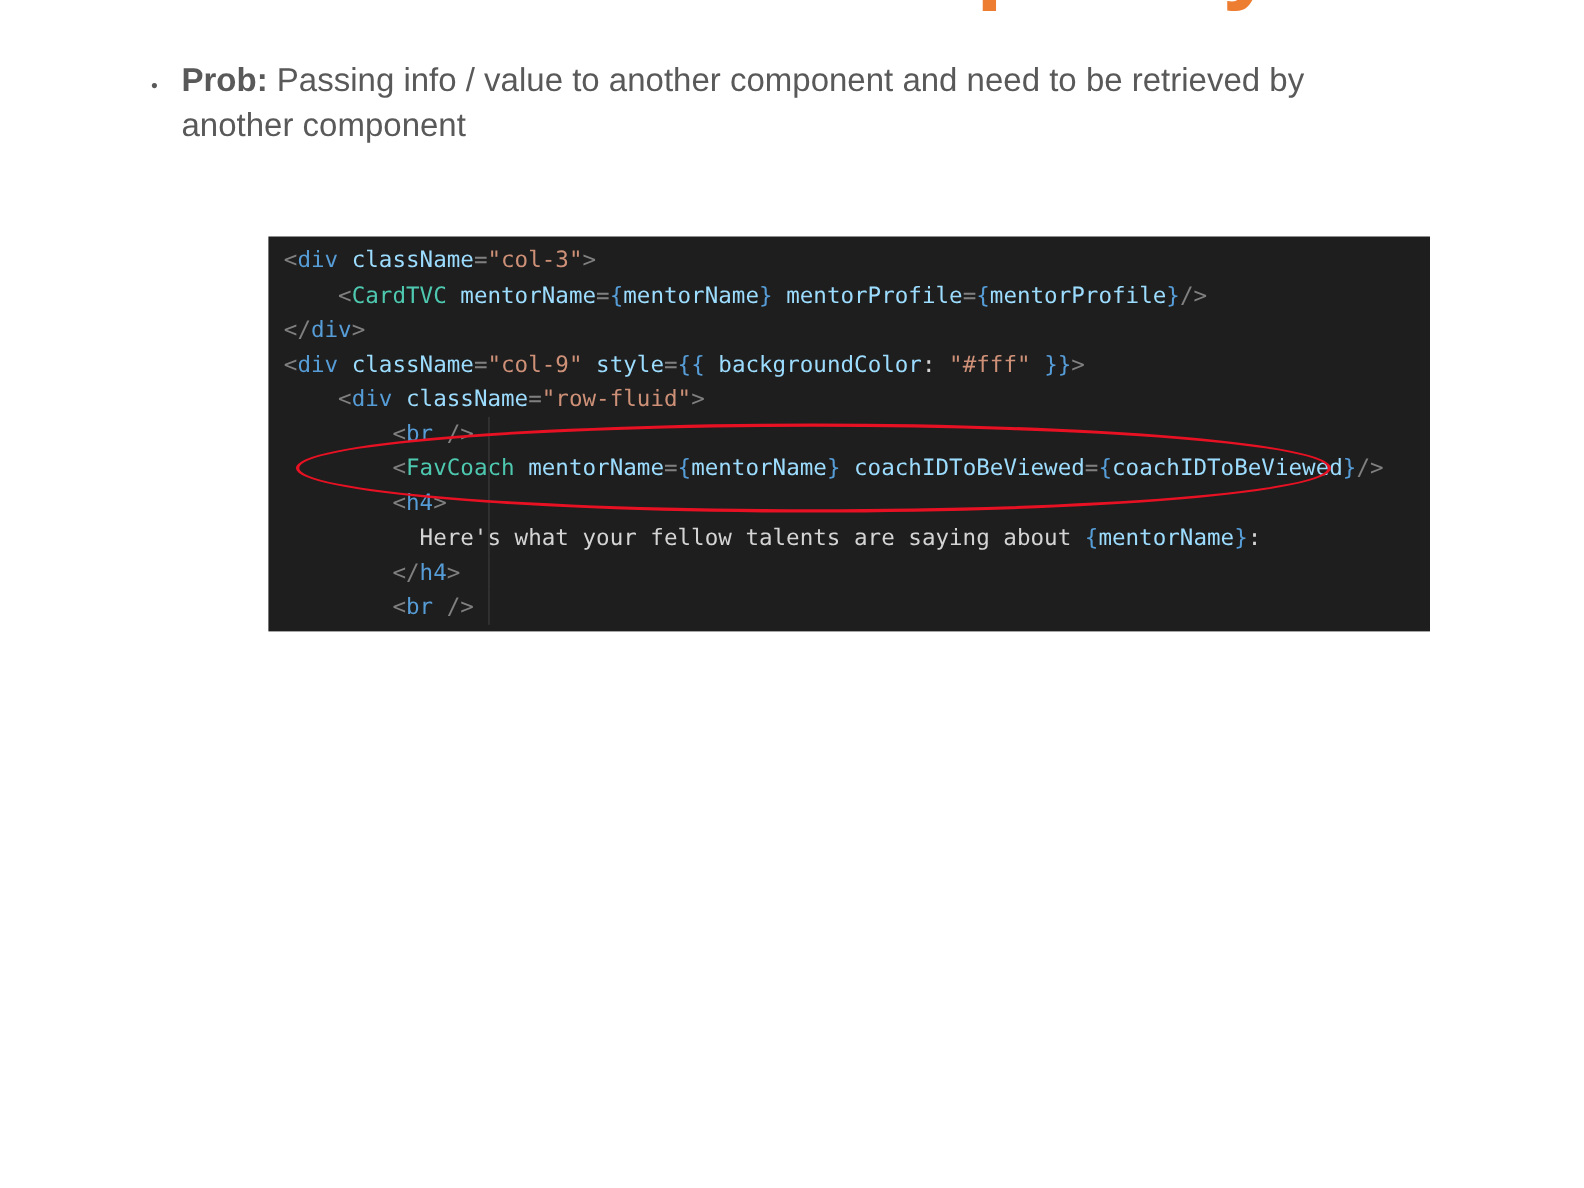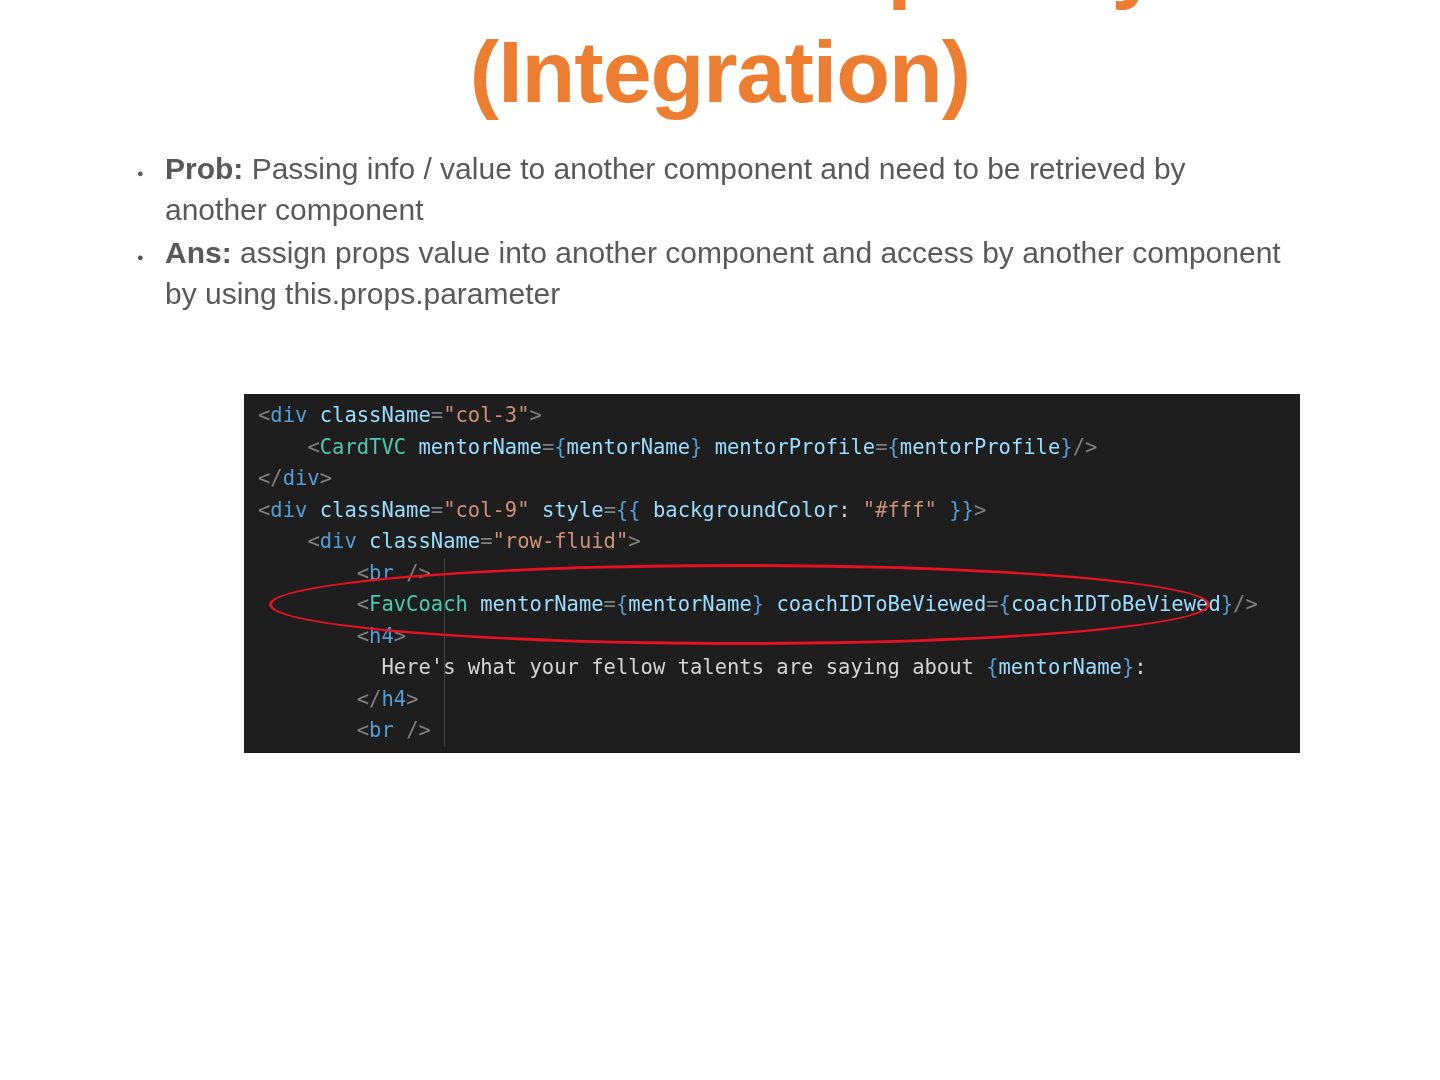--- a/index.html
+++ b/index.html
@@ -95,29 +95,25 @@
     pointer-events:none;
   }
 </style>
 </head>
 <body>
 
 <div class="page">
 
   <h1 class="title">
     <span class="line1"><span>Technical Complexity</span></span>
-    <span class="line2">(Integration)</span>
   </h1>
 
   <ul class="points">
     <li>
       <b>Prob:</b><span> Passing info / value to another component and need to be retrieved by another component</span>
-    </li>
-    <li>
-      <b>Ans:</b><span> assign props value into another component and access by another component by using this.props.parameter</span>
     </li>
   </ul>
 
   <div class="code-wrap">
     <pre class="code" id="code-pre"><span class="ln"><span class="t-punc">&lt;</span><span class="t-tag">div</span><span class="t-txt"> </span><span class="t-attr">className</span><span class="t-punc">=</span><span class="t-str">"col-3"</span><span class="t-punc">&gt;</span></span><span class="ln">    <span class="t-punc">&lt;</span><span class="t-comp">CardTVC</span><span class="t-txt"> </span><span class="t-attr">mentorName</span><span class="t-punc">=</span><span class="t-brace">{</span><span class="t-attr">mentorName</span><span class="t-brace">}</span><span class="t-txt"> </span><span class="t-attr">mentorProfile</span><span class="t-punc">=</span><span class="t-brace">{</span><span class="t-attr">mentorProfile</span><span class="t-brace">}</span><span class="t-punc">/&gt;</span></span><span class="ln"><span class="t-punc">&lt;/</span><span class="t-tag">div</span><span class="t-punc">&gt;</span></span><span class="ln"><span class="t-punc">&lt;</span><span class="t-tag">div</span><span class="t-txt"> </span><span class="t-attr">className</span><span class="t-punc">=</span><span class="t-str">"col-9"</span><span class="t-txt"> </span><span class="t-attr">style</span><span class="t-punc">=</span><span class="t-brace">{{</span><span class="t-txt"> </span><span class="t-attr">backgroundColor</span><span class="t-txt">: </span><span class="t-str">"#fff"</span><span class="t-txt"> </span><span class="t-brace">}}</span><span class="t-punc">&gt;</span></span><span class="ln">    <span class="t-punc">&lt;</span><span class="t-tag">div</span><span class="t-txt"> </span><span class="t-attr">className</span><span class="t-punc">=</span><span class="t-str">"row-fluid"</span><span class="t-punc">&gt;</span></span><span class="ln ig">        <span class="t-punc">&lt;</span><span class="t-tag">br</span><span class="t-txt"> </span><span class="t-punc">/&gt;</span></span><span class="ln ig">        <span class="t-punc">&lt;</span><span class="t-comp">FavCoach</span><span class="t-txt"> </span><span class="t-attr">mentorName</span><span class="t-punc">=</span><span class="t-brace">{</span><span class="t-attr">mentorName</span><span class="t-brace">}</span><span class="t-txt"> </span><span class="t-attr">coachIDToBeViewed</span><span class="t-punc">=</span><span class="t-brace">{</span><span class="t-attr">coachIDToBeViewed</span><span class="t-brace">}</span><span class="t-punc">/&gt;</span></span><span class="ln ig">        <span class="t-punc">&lt;</span><span class="t-tag">h4</span><span class="t-punc">&gt;</span></span><span class="ln ig">          <span class="t-txt">Here's what your fellow talents are saying about </span><span class="t-brace">{</span><span class="t-attr">mentorName</span><span class="t-brace">}</span><span class="t-txt">:</span></span><span class="ln ig">        <span class="t-punc">&lt;/</span><span class="t-tag">h4</span><span class="t-punc">&gt;</span></span><span class="ln ig">        <span class="t-punc">&lt;</span><span class="t-tag">br</span><span class="t-txt"> </span><span class="t-punc">/&gt;</span></span></pre>
     <div class="annot" id="annot" style="top: 170px; left: 25px; width: 935px; height: 75px;"></div>
   </div>
 
 </div>
 

